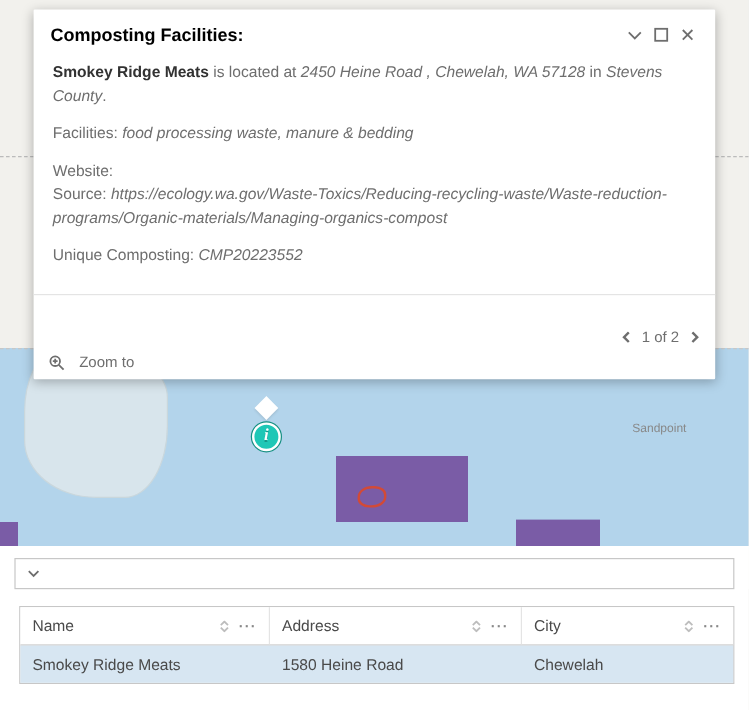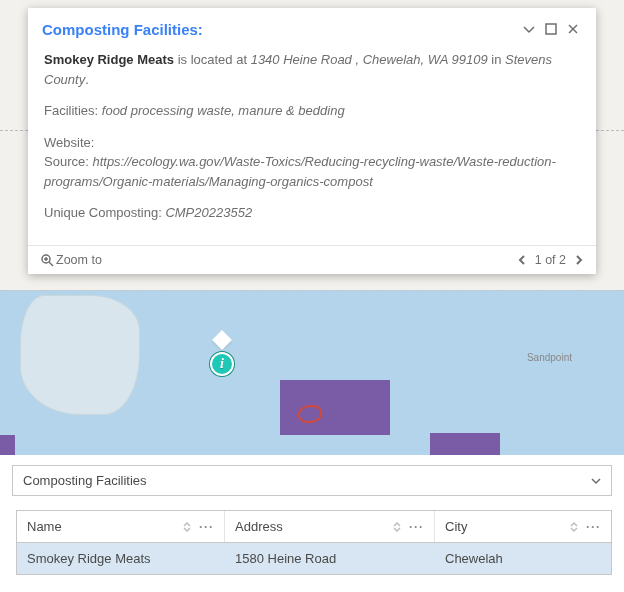--- a/index.html
+++ b/index.html
@@ -18,31 +18,31 @@
 .redshape { position: absolute; bottom: 32px; left: 298px; width: 24px; height: 18px; border: 2px solid #d24a37; border-radius: 50% 40% 50% 40%; background: transparent; }
 
 .marker { position: absolute; left: 210px; top: 352px; width: 24px; height: 24px; background: #1fc7b6; border: 2px solid #fff; border-radius: 50%; box-shadow: 0 0 0 1px #158f82; cursor: pointer; display:flex; align-items:center; justify-content:center;}
 .marker span { color:#fff; font-family: Georgia, serif; font-style: italic; font-weight: bold; font-size: 14px; line-height: 1; text-shadow: 0 1px 0 rgba(0,0,0,0.25);}
 .marker-tail { position: absolute; left: 215px; top: 333px; width: 14px; height: 14px; background: #fff; transform: rotate(45deg); box-shadow: 1px 1px 2px rgba(0,0,0,0.1); }
 
 .city-label { position: absolute; right: 52px; top: 352px; font-size: 10px; color: #888; }
 
 .popup { position: absolute; left: 28px; top: 8px; width: 568px; background: #fff; box-shadow: 0 2px 10px rgba(0,0,0,0.28); border-radius: 1px; }
 .popup-header { display: flex; align-items: center; padding: 10px 12px 8px 14px; }
-.popup-title { font-weight: 600; font-size: 15px; flex: 1; color: #3b82f6; }
+.popup-title { font-weight: 600; font-size: 15px; flex: 1; color: #000000; }
 .popup-ctrl { width: 22px; height: 22px; display: flex; align-items: center; justify-content: center; color: #6e6e6e; cursor: pointer; }
 .popup-ctrl svg { width: 14px; height: 14px; stroke: #6e6e6e; stroke-width: 1.5; fill: none; }
 
 .popup-body { padding: 2px 16px 10px 16px; color: #6e6e6e; line-height: 1.5; }
 .popup-body p { margin-bottom: 12px; }
 .popup-body .fname { color: #323232; font-weight: 600; }
 .popup-body em { font-style: italic; }
 
 .popup-footer { border-top: 1px solid #e4e4e4; display: flex; align-items: center; padding: 7px 12px; color: #6e6e6e; font-size: 12.5px; }
-.zoom-to { display: flex; align-items: center; gap: 2px; cursor: pointer; flex: 1; }
+.zoom-to { display: flex; align-items: center; gap: 12px; cursor: pointer; flex: 1; margin-top: 42px; }
 .zoom-to svg { width: 14px; height: 14px; stroke: #6e6e6e; stroke-width: 1.5; fill: none; }
 .pager { display: flex; align-items: center; gap: 8px; justify-content: center; }
 .pager .nav { cursor: pointer; display:flex; align-items:center; }
 .pager svg { width: 10px; height: 10px; stroke: #6e6e6e; stroke-width: 2; fill: none; }
 
 .dropdown-section { padding: 10px 12px 0 12px; background: #fff; }
 .dropdown { border: 1px solid #c7c7c7; padding: 7px 10px; display: flex; align-items: center; justify-content: space-between; font-size: 13px; color: #4a4a4a; cursor: pointer; background:#fff;}
 .dropdown svg { width: 10px; height: 10px; stroke: #6e6e6e; stroke-width: 1.5; fill: none; }
 
 .table-section { padding: 14px 12px 0 16px; }
@@ -97,21 +97,21 @@
       </div>
       <div class="popup-ctrl">
         <svg viewBox="0 0 14 14">
             <line x1="3" y1="3" x2="11" y2="11"></line>
             <line x1="11" y1="3" x2="3" y2="11"></line>
           </svg>
       </div>
     </div>
     <div class="popup-body">
       <p>
-        <span class="fname">Smokey Ridge Meats</span><span> is located at </span><em>1340 Heine Road , Chewelah, WA 99109</em><span> in </span><em>Stevens County</em><span>.</span>
+        <span class="fname">Smokey Ridge Meats</span><span> is located at </span><em>2450 Heine Road , Chewelah, WA 57128</em><span> in </span><em>Stevens County</em><span>.</span>
       </p>
       <p>
         <span>Facilities: </span><em>food processing waste, manure &amp; bedding</em>
       </p>
       <p>
         <span>Website:</span><br>
         <span>Source: </span><em>https://ecology.wa.gov/Waste-Toxics/Reducing-recycling-waste/Waste-reduction-programs/Organic-materials/Managing-organics-compost</em>
       </p>
       <p>
         <span>Unique Composting: </span><em>CMP20223552</em>
@@ -139,21 +139,20 @@
               <polyline points="3,1 7,5 3,9"></polyline>
             </svg>
           </span>
       </div>
     </div>
   </div>
 </div>
 
 <div class="dropdown-section">
   <div class="dropdown">
-    <span>Composting Facilities</span>
     <svg viewBox="0 0 10 10">
         <polyline points="1,3 5,7 9,3"></polyline>
       </svg>
   </div>
 </div>
 
 <div class="table-section">
   <div class="table-wrap">
     <div class="thead">
       <div class="th col-name">

